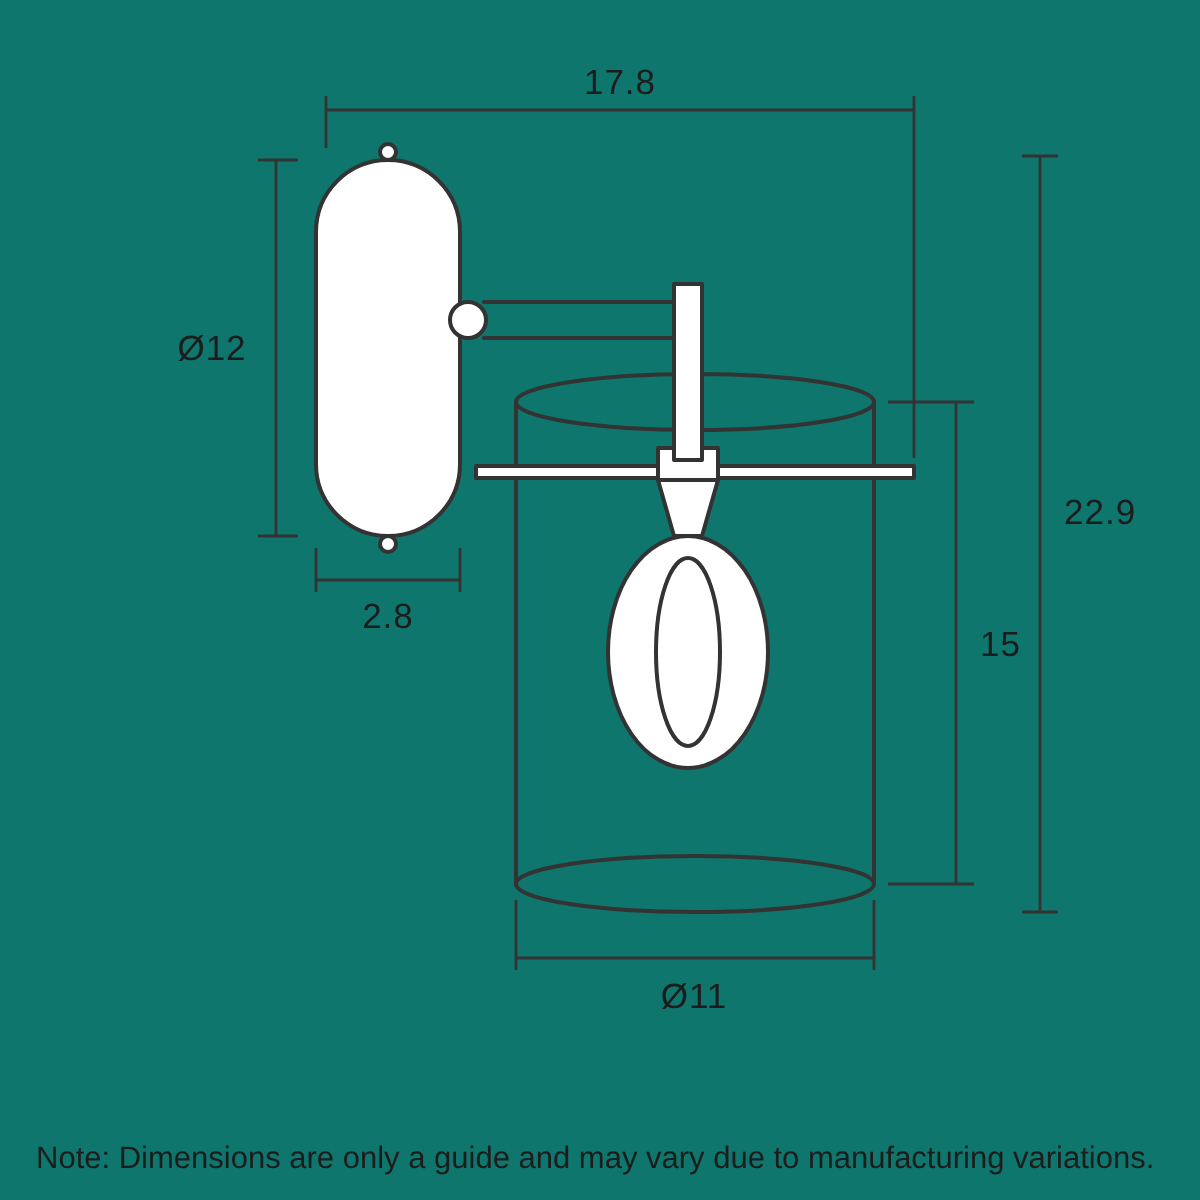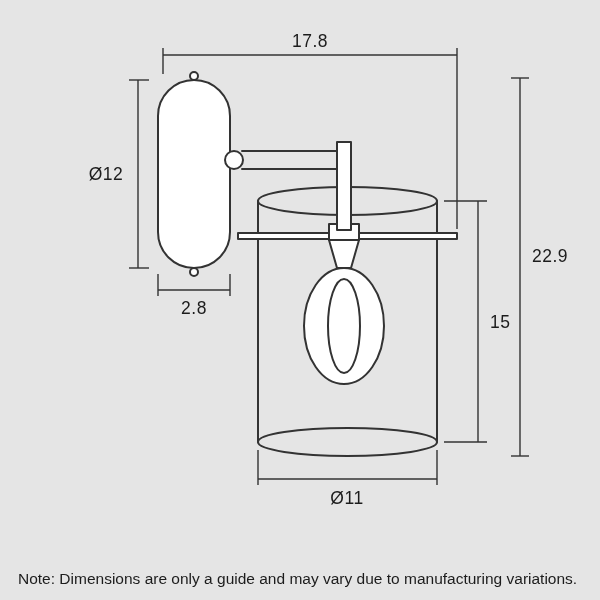--- a/index.html
+++ b/index.html
@@ -7,21 +7,21 @@
     padding: 0;
     background: #ffffff;
     width: 600px;
     height: 600px;
     font-family: "Liberation Sans", sans-serif;
   }
   .page {
     position: relative;
     width: 600px;
     height: 600px;
-    background: #e5e5e5;
+    background: #0f766e;
     overflow: hidden;
   }
   svg text {
     font-family: "Liberation Sans", sans-serif;
     fill: #1c1c1c;
   }
   .dim-label {
     font-size: 17.5px;
     letter-spacing: 0.5px;
   }

